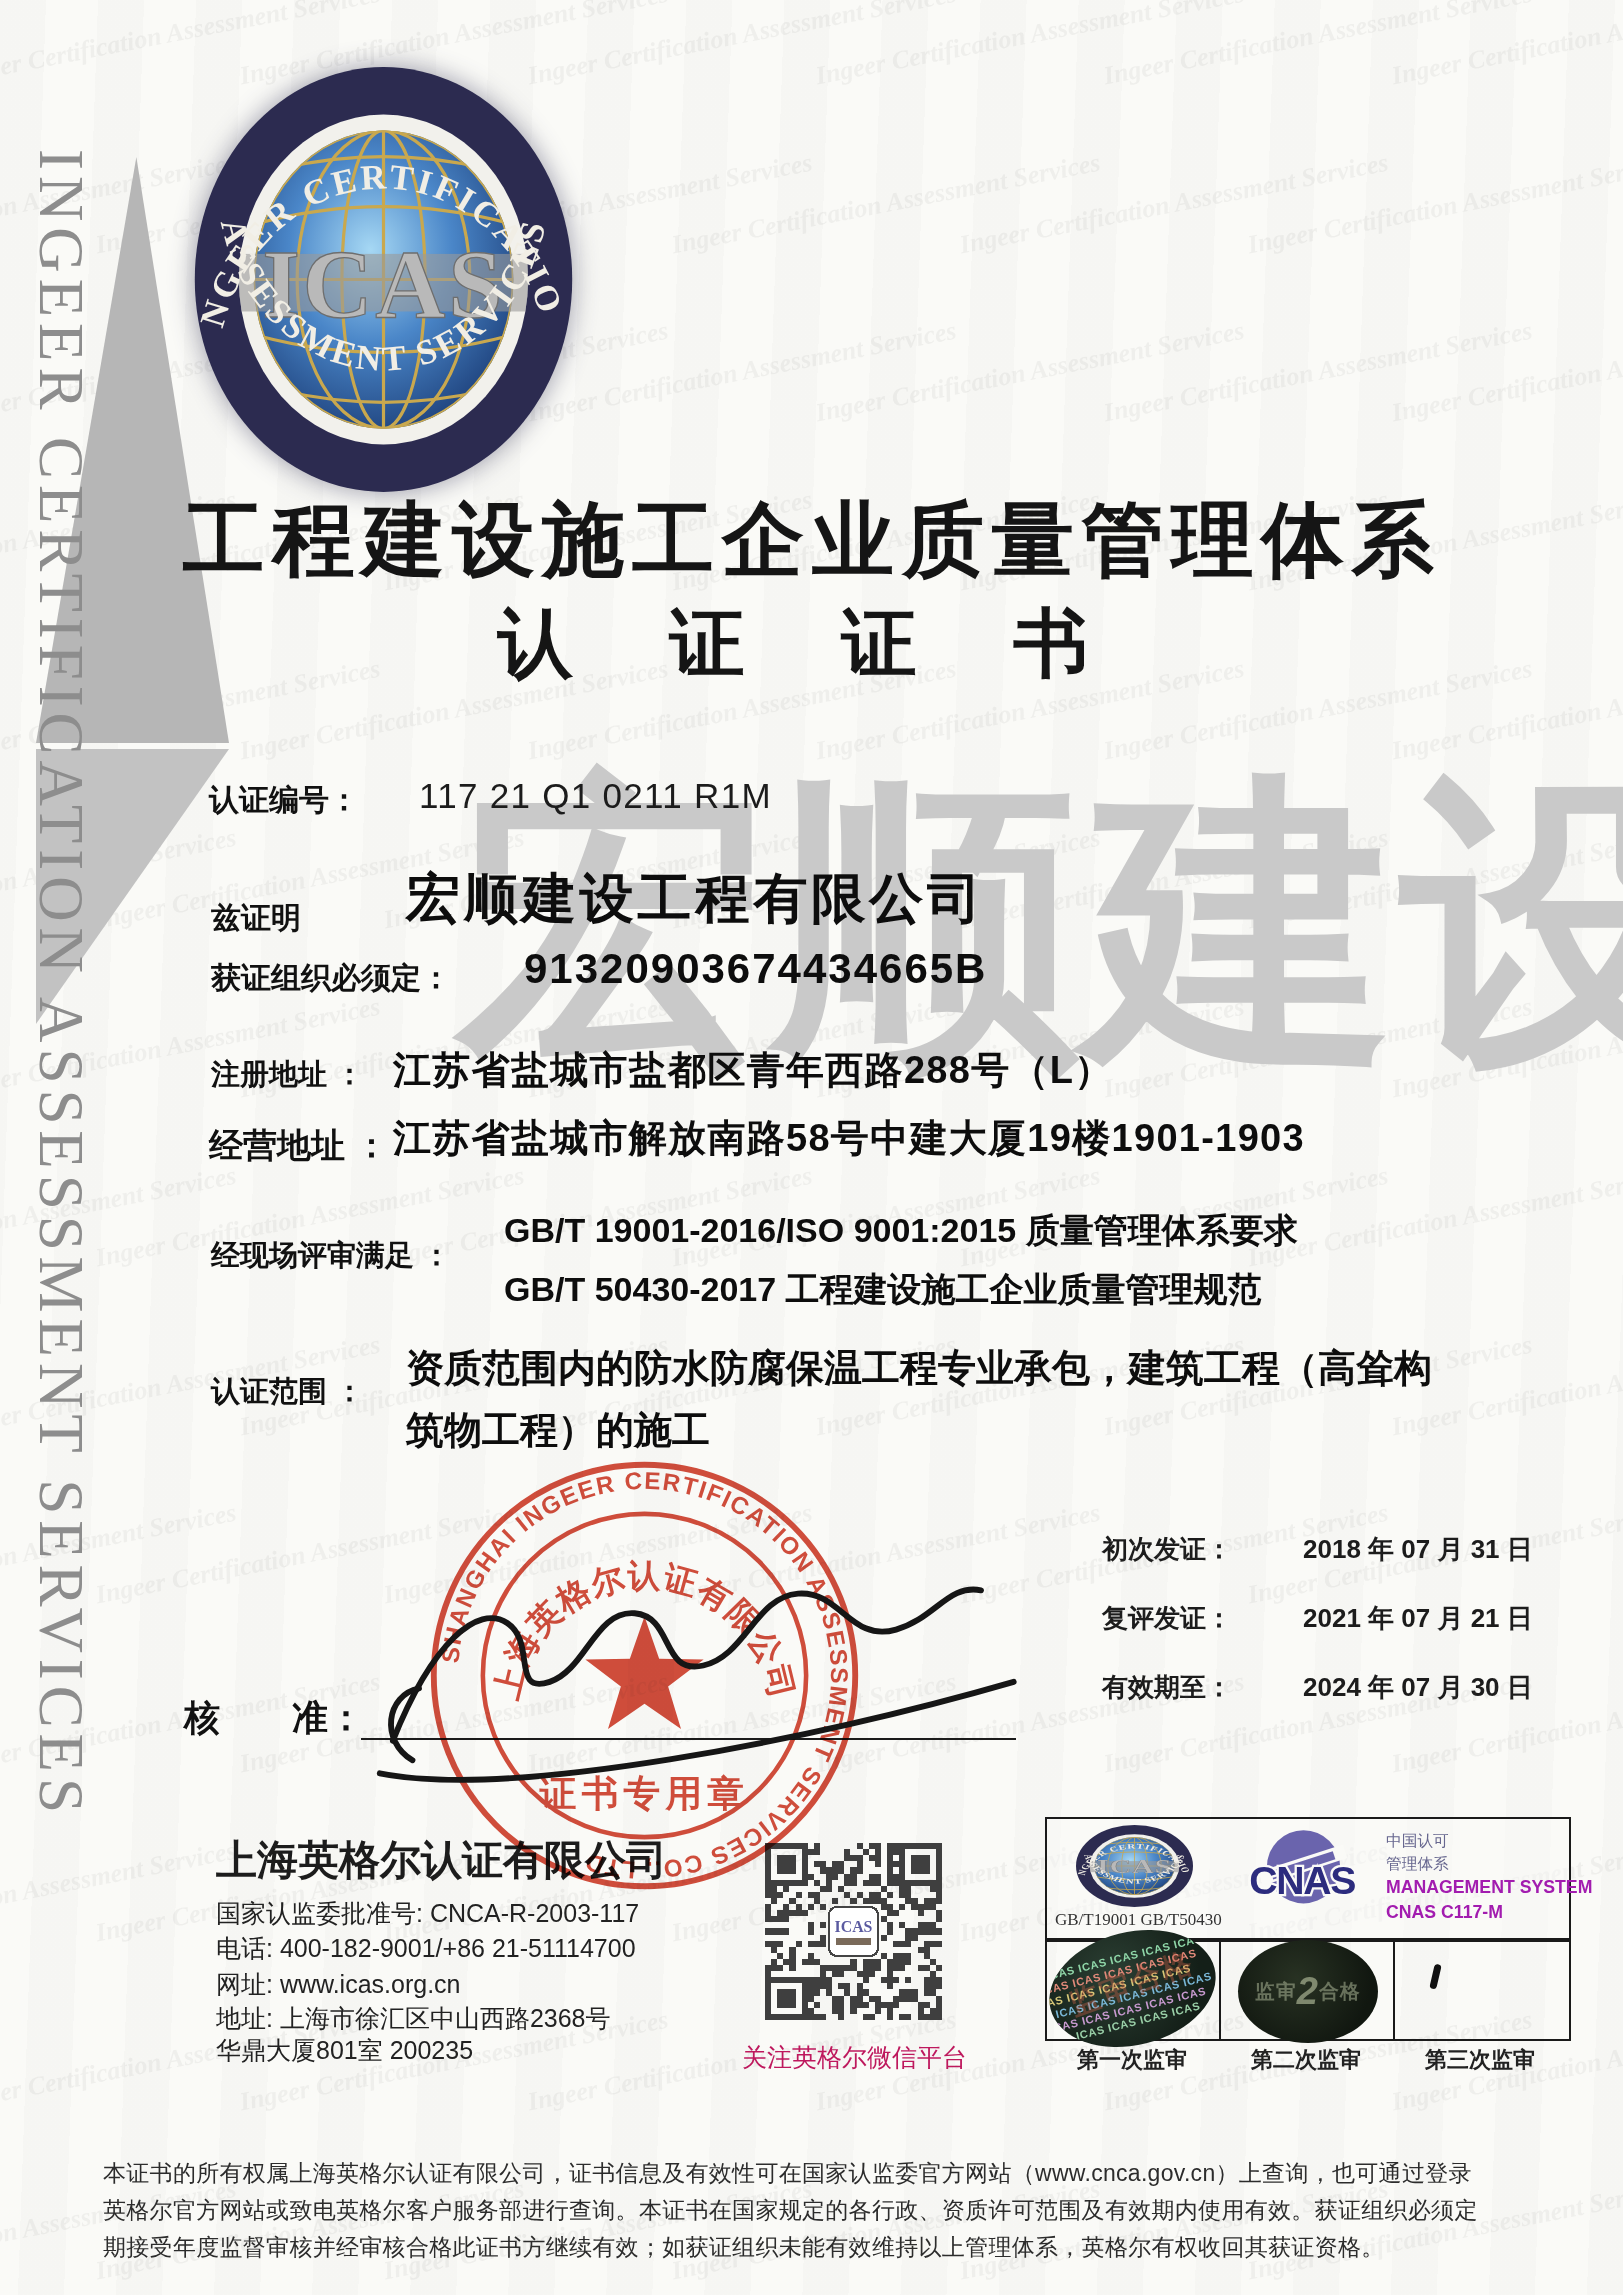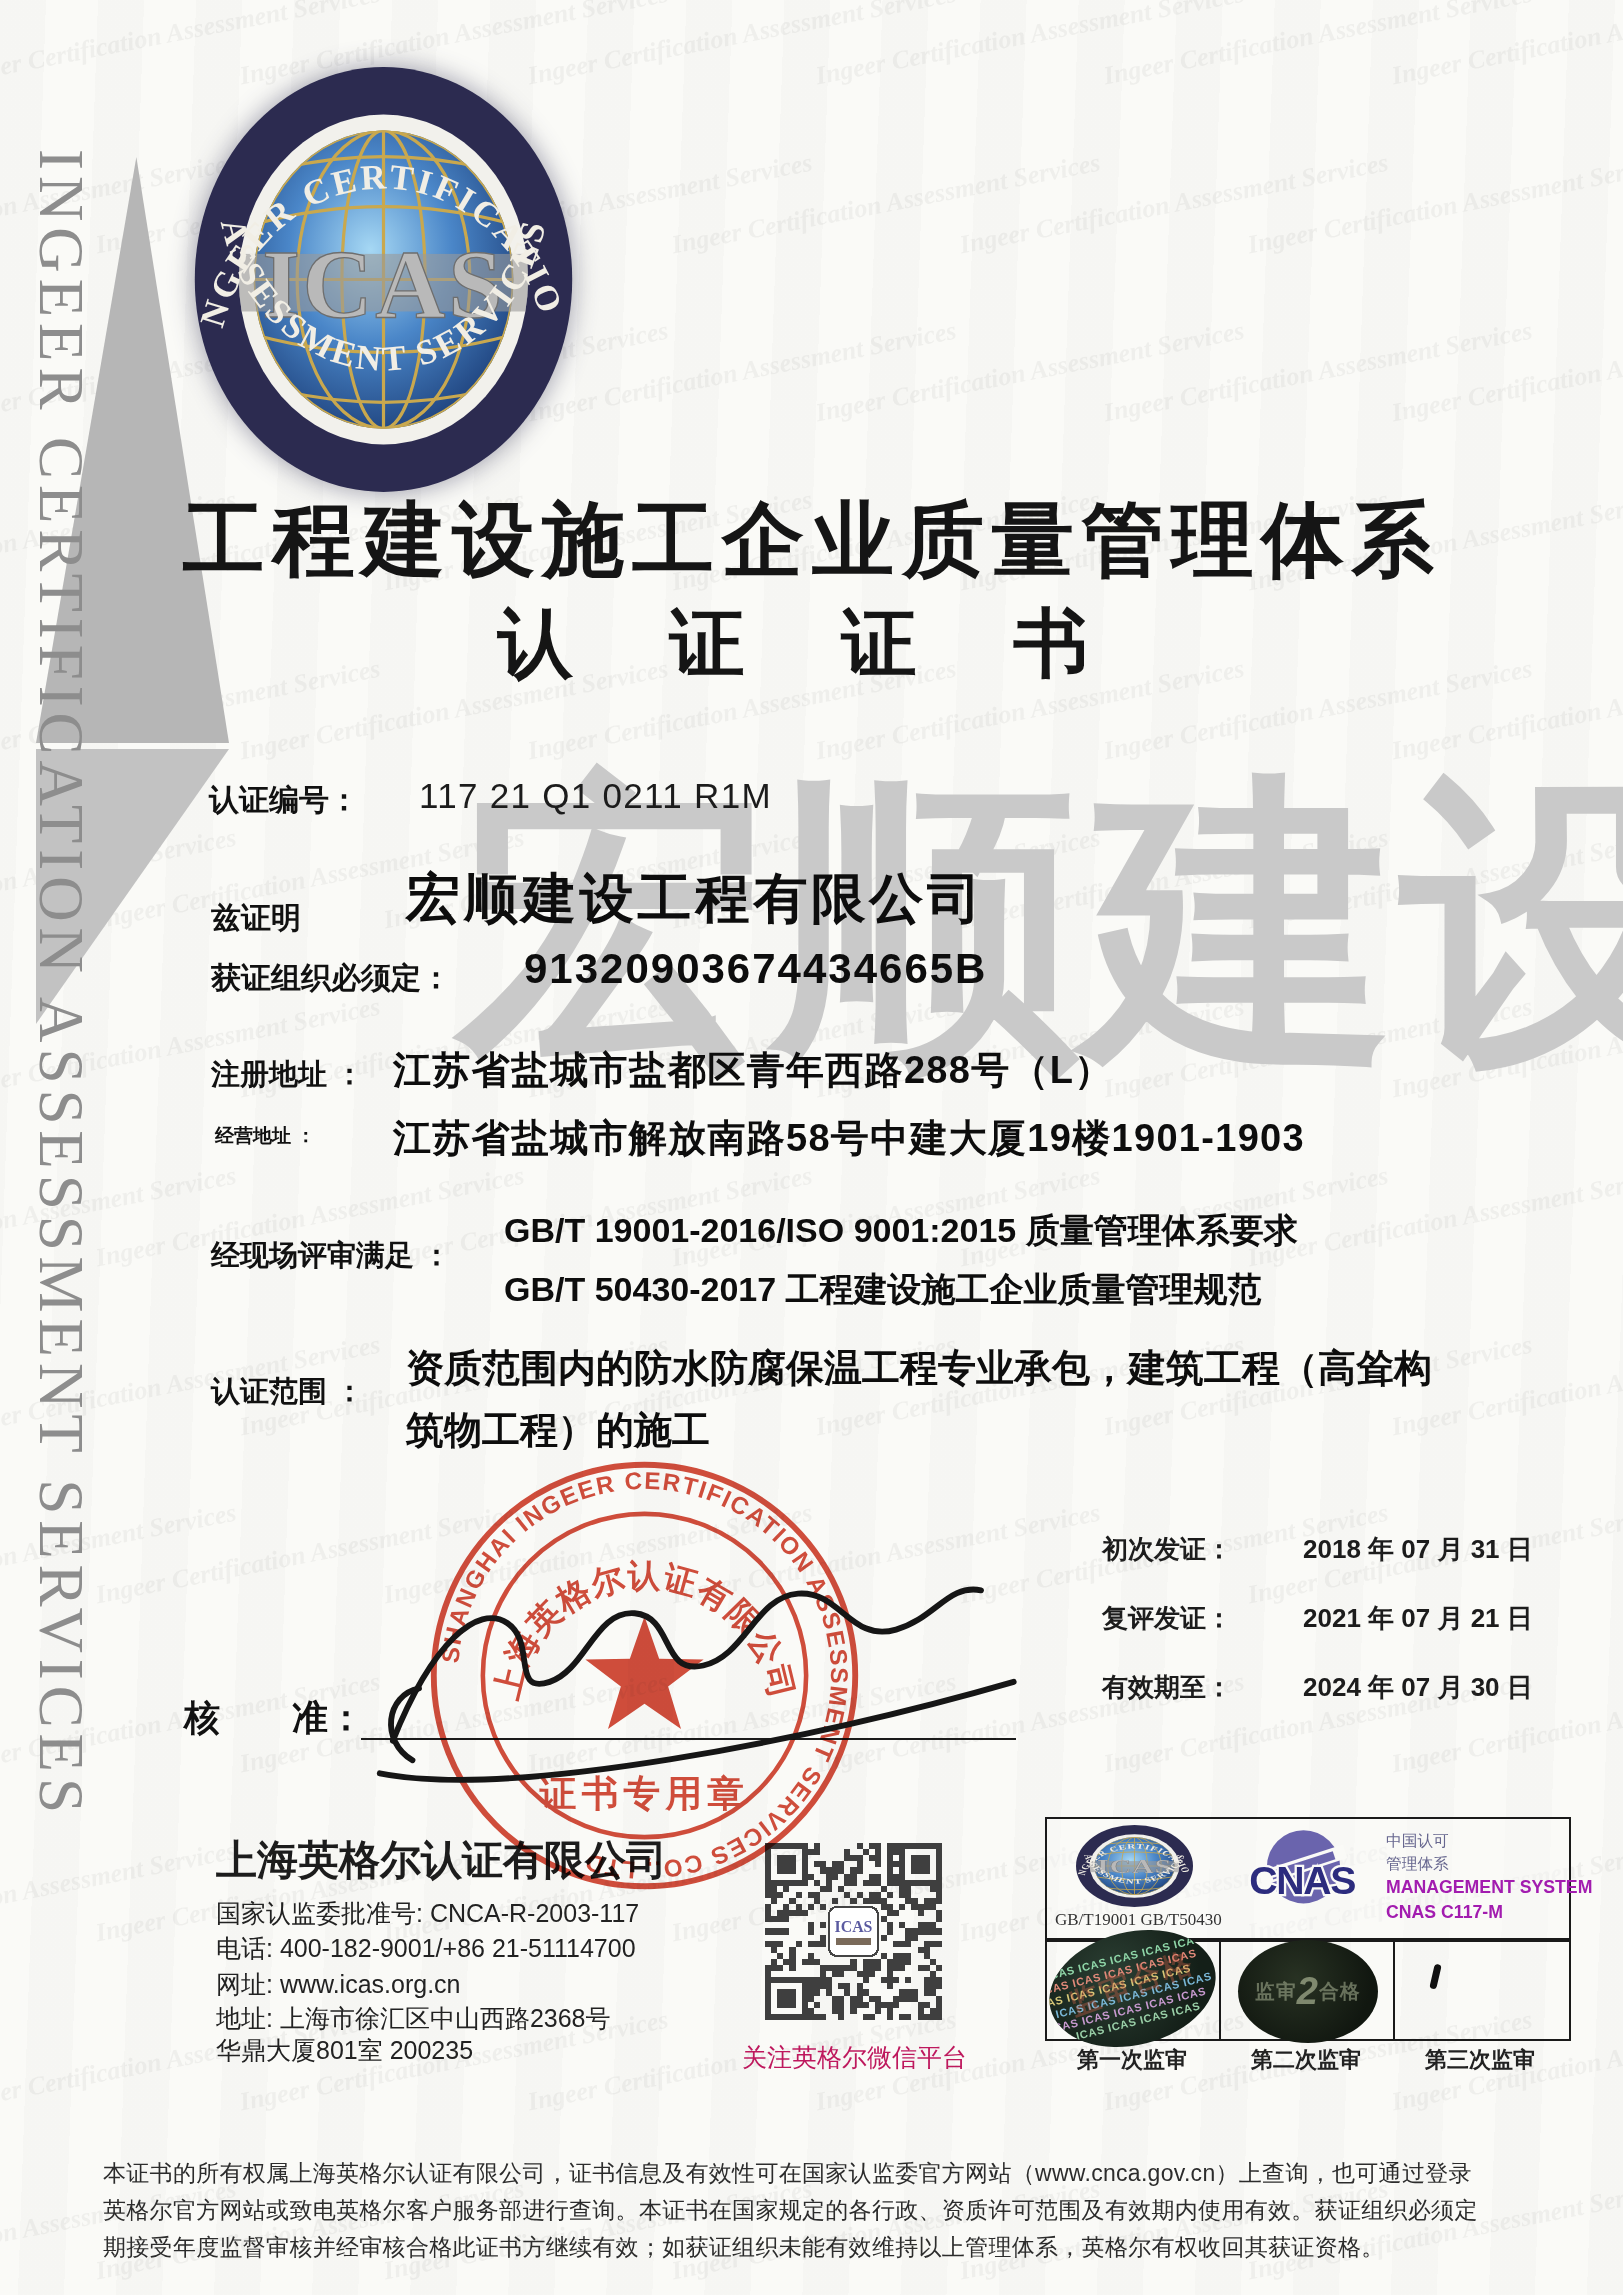--- a/index.html
+++ b/index.html
@@ -230,21 +230,21 @@
 
   <div class="abs lbl" style="left:211px;top:898px;font-size:30px">兹证明</div>
   <div class="abs val" style="left:406px;top:863px;font-size:54px;letter-spacing:3.9px">宏顺建设工程有限公司</div>
 
   <div class="abs lbl" style="left:211px;top:958px;font-size:30px">获证组织必须定：</div>
   <div class="abs val" style="left:524px;top:945px;font-size:42px;font-weight:800;letter-spacing:2px">91320903674434665B</div>
 
   <div class="abs lbl" style="left:211px;top:1055px;font-size:29px">注册地址 ：</div>
   <div class="abs val" style="left:393px;top:1045px;font-size:38px;letter-spacing:1.3px">江苏省盐城市盐都区青年西路288号（L）</div>
 
-  <div class="abs lbl" style="left:215px;top:1123px;font-size:19px">经营地址 ：</div>
+  <div class="abs lbl" style="left:209px;top:1123px;font-size:34px">经营地址 ：</div>
   <div class="abs val" style="left:393px;top:1113px;font-size:38px;letter-spacing:1.3px">江苏省盐城市解放南路58号中建大厦19楼1901-1903</div>
 
   <div class="abs lbl" style="left:211px;top:1236px;font-size:29px">经现场评审满足 ：</div>
   <div class="abs val" style="left:504px;top:1208px;font-size:34px">GB/T 19001-2016/ISO 9001:2015 质量管理体系要求</div>
   <div class="abs val" style="left:504px;top:1267px;font-size:34px">GB/T 50430-2017 工程建设施工企业质量管理规范</div>
 
   <div class="abs lbl" style="left:211px;top:1372px;font-size:29px">认证范围 ：</div>
   <div class="abs val" style="left:406px;top:1405px;font-size:38px">筑物工程）的施工</div>
   <div class="abs val" style="left:406px;top:1343px;font-size:38px">资质范围内的防水防腐保温工程专业承包，建筑工程（高耸构</div>
 

